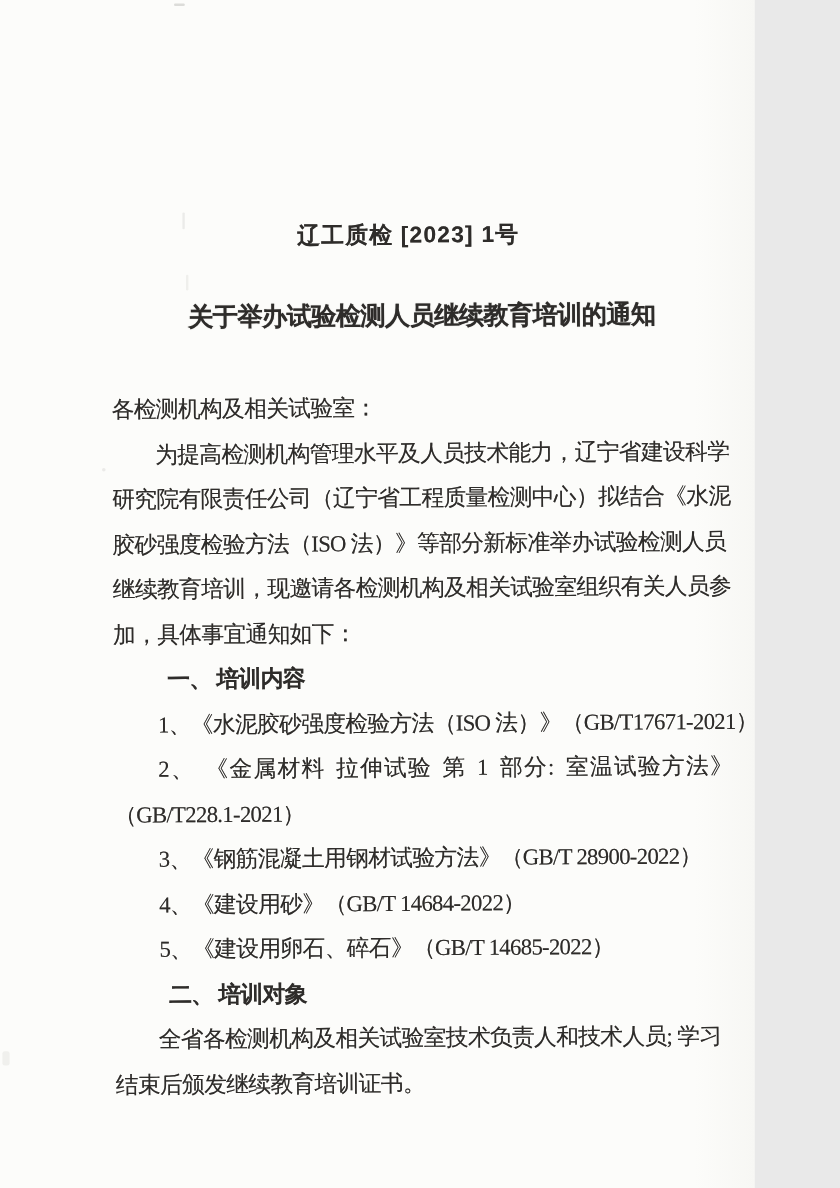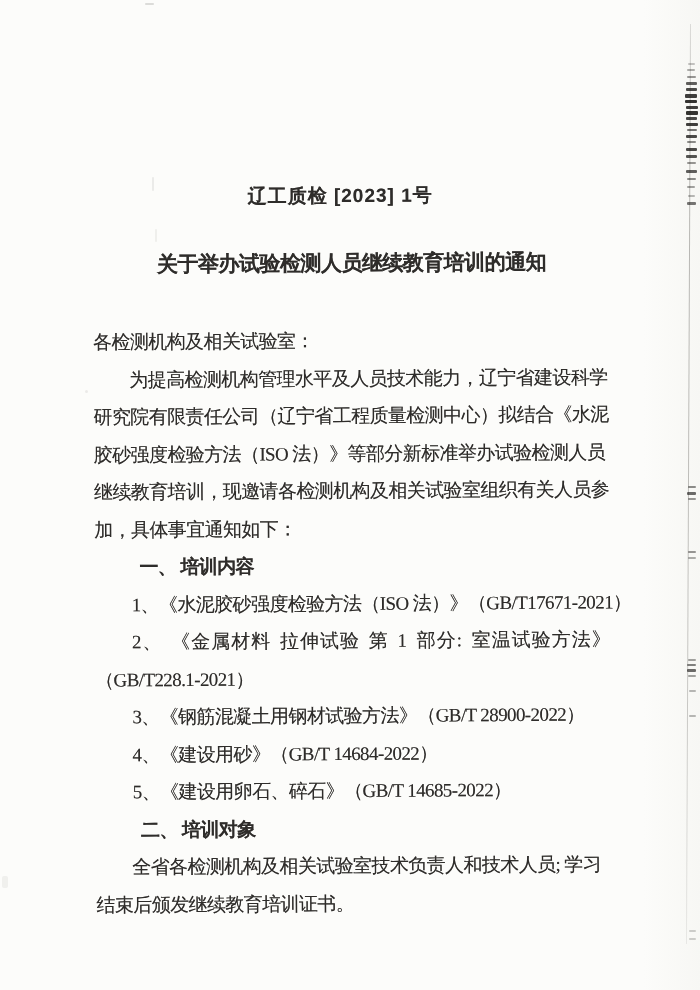--- a/index.html
+++ b/index.html
@@ -2,21 +2,21 @@
 <html><head>
 <meta charset="utf-8">
 <style>
   html,body{margin:0;padding:0;}
   body{
     width:700px;height:990px;overflow:hidden;
     background:#e9e9e9;
     font-family:"Liberation Serif", serif;
   }
   .page{
-    position:relative;width:700px;height:990px;
+    position:relative;width:629px;height:990px;
     background:linear-gradient(90deg,#fcfcfa 0%, #fcfcfa 92%, #f7f7f4 100%);
     overflow:hidden;
     color:#2e2c2a;
   }
   .tilt{
     position:absolute;left:0;top:0;width:700px;height:990px;
     transform:rotate(-0.35deg);
     transform-origin:50% 50%;
   }
   .doc-number{

